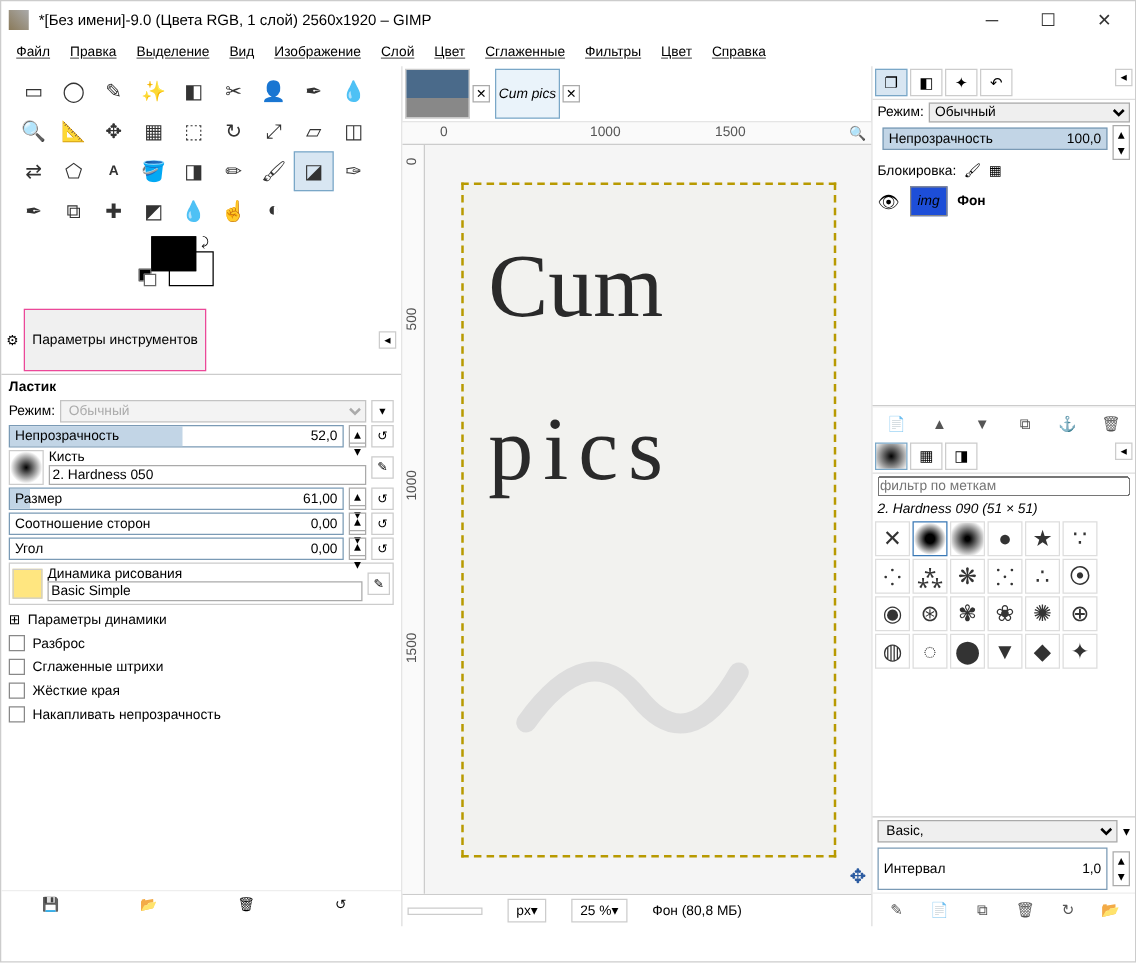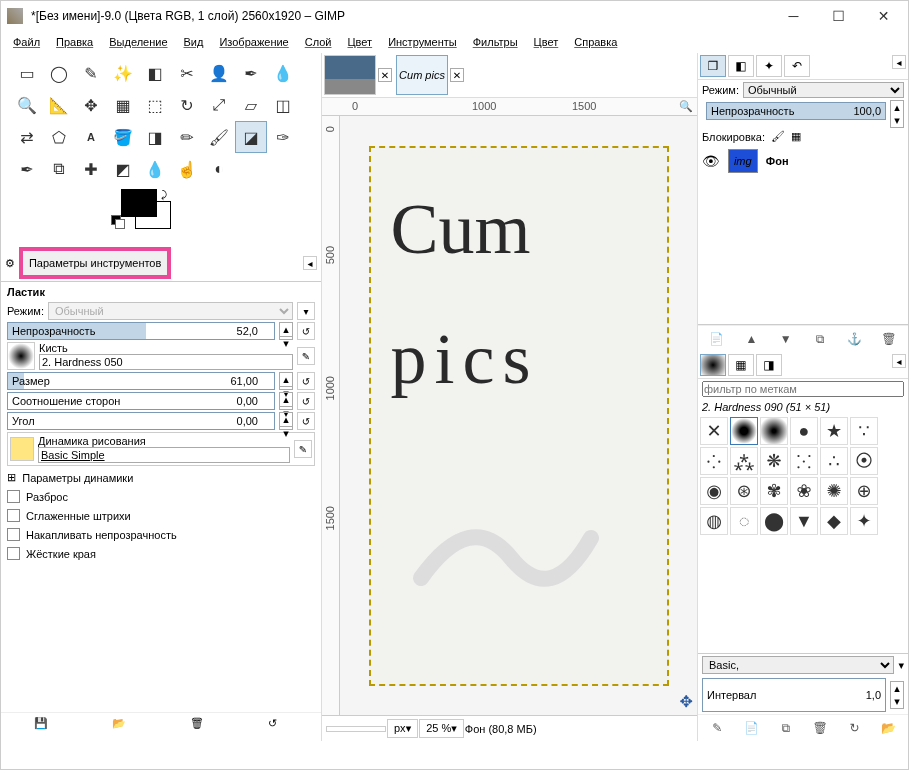--- a/index.html
+++ b/index.html
@@ -16,30 +16,30 @@
 .tb { width:32px; height:32px; display:flex; align-items:center; justify-content:center; font-size:16px; color:#333; border:1px solid transparent; }
 .tb.sel { background:#d8e6f2; border:1px solid #7aa7c7; }
 .colors { padding:6px 0 6px 100px; position:relative; height:58px; }
 .fg { width:36px; height:28px; background:#000; border:1px solid #000; position:absolute; left:120px; top:2px; }
 .bg { width:36px; height:28px; background:#fff; border:1px solid #000; position:absolute; left:134px; top:14px; z-index:-1; }
 .swap { position:absolute; left:160px; top:2px; font-size:10px; }
 .deft { position:absolute; left:110px; top:28px; width:12px; height:12px; }
 .deft::before { content:""; position:absolute; width:8px; height:8px; background:#000; border:1px solid #666; }
 .deft::after { content:""; position:absolute; width:8px; height:8px; background:#fff; border:1px solid #666; left:4px; top:4px; }
 .panelhead { display:flex; align-items:center; border-bottom:1px solid #ccc; padding:2px 4px; }
-.panelhead .tab { background:#f0f0f0; border:4px solid #ec4899; padding:6px 6px; font-size:11px; }
+.panelhead .tab { background:#f0f0f0; border:1px solid #ec4899; padding:18px 6px; font-size:11px; }
 .panelhead .arr { margin-left:auto; font-size:10px; border:1px solid #ccc; width:14px; height:14px; display:flex; align-items:center; justify-content:center; }
 .opts { padding:2px 6px; flex:1; overflow:hidden; }
 .opts .title { font-weight:bold; padding:2px 0; }
 .opts .row { display:flex; align-items:center; margin:2px 0; gap:4px; }
 .opts select,.opts input[type=text] { border:1px solid #aaa; padding:1px 2px; font-size:11px; }
 .opts .slider { flex:1; border:1px solid #7a9ab5; height:18px; position:relative; background:#fff; display:flex; align-items:center; }
 .opts .slider .fill { position:absolute; left:0; top:0; bottom:0; background:#c2d5e6; }
 .opts .slider .lab { position:relative; padding-left:4px; z-index:1; }
-.opts .slider .val { position:absolute; right:16px; z-index:1; }
+.opts .slider .val { position:absolute; right:4px; z-index:1; }
 .opts .spinbtn { width:14px; height:18px; border:1px solid #aaa; display:flex; flex-direction:column; font-size:6px; }
 .opts .spinbtn div { flex:1; display:flex; align-items:center; justify-content:center; border-bottom:1px solid #aaa; }
 .opts .spinbtn div:last-child { border:none; }
 .opts .iconbtn { width:18px; height:18px; border:1px solid #ccc; display:flex; align-items:center; justify-content:center; font-size:10px; }
 .opts .chk { display:flex; align-items:center; gap:6px; padding:3px 0; }
 .opts .chk .box { width:13px; height:13px; border:1px solid #888; }
 .bottombar { display:flex; justify-content:space-around; border-top:1px solid #eee; padding:4px; }
 .bottombar .bicon { width:20px; height:20px; }
 .center { flex:1; display:flex; flex-direction:column; background:#fff; border-left:1px solid #ddd; border-right:1px solid #ddd; }
 .tabs { display:flex; gap:4px; padding:2px; border-bottom:1px solid #ddd; align-items:center; }
@@ -47,21 +47,21 @@
 .tabs .thumb.act { border:1px solid #7aa7c7; background:#eaf3fa; }
 .tabs .close { width:14px; height:14px; border:1px solid #aaa; font-size:10px; display:flex; align-items:center; justify-content:center; margin-left:-2px; }
 .ruler-h { height:18px; display:flex; font-size:9px; color:#555; position:relative; background:#fafafa; border-bottom:1px solid #ccc; }
 .ruler-h span { position:absolute; top:2px; }
 .canvas-area { flex:1; display:flex; }
 .ruler-v { width:18px; background:#fafafa; border-right:1px solid #ccc; position:relative; font-size:9px; color:#555; }
 .ruler-v span { position:absolute; left:2px; writing-mode:vertical-rl; transform:rotate(180deg); }
 .canvas-wrap { flex:1; background:#f5f5f5; display:flex; align-items:center; justify-content:center; overflow:hidden; position:relative; }
 .canvas { width:300px; height:540px; background:#f2f2ef; border:2px dashed #b89a00; position:relative; }
 .canvas .handwrite { font-family:"Brush Script MT",cursive; font-size:60px; color:#2a2a2a; position:absolute; }
-.statusbar { height:26px; border-top:1px solid #ccc; display:flex; align-items:center; padding:0 4px; gap:1px; font-size:11px;text-align:center; }
+.statusbar { height:26px; border-top:1px solid #ccc; display:flex; align-items:center; padding:0 4px; gap:20px; font-size:11px;text-align:center; }
 .statusbar .field { border:1px solid #ccc; padding:2px 6px; }
 .right { width:210px; display:flex; flex-direction:column; }
 .right .tabrow { display:flex; gap:2px; padding:2px; border-bottom:1px solid #ddd; }
 .right .tabrow .t { width:26px; height:22px; border:1px solid #ccc; display:flex; align-items:center; justify-content:center; font-size:12px; }
 .right .tabrow .t.act { background:#d8e6f2; border-color:#7aa7c7; }
 .right .tabrow .arr { margin-left:auto; width:14px; height:14px; border:1px solid #ccc; font-size:10px; display:flex; align-items:center; justify-content:center; }
 .right .moderow { display:flex; align-items:center; padding:2px 4px; gap:4px; }
 .right .moderow select { flex:1; border:1px solid #aaa; }
 .right .opslider { margin:2px 4px; border:1px solid #7a9ab5; height:18px; position:relative; background:#c2d5e6; display:flex; align-items:center; }
 .right .opslider .lab { padding-left:4px; }
@@ -93,21 +93,21 @@
 </div>
 
 <div class="menubar">
   <span>Файл</span>
   <span>Правка</span>
   <span>Выделение</span>
   <span>Вид</span>
   <span>Изображение</span>
   <span>Слой</span>
   <span>Цвет</span>
-  <span>Инструменты</span>
+  <span>Сглаженные</span>
   <span>Фильтры</span>
   <span>Цвет</span>
   <span>Справка</span>
 </div>
 
 <div class="main">
   <div class="left">
     <div class="toolbox">
       <div class="tb">▭</div>
       <div class="tb">◯</div>
@@ -215,43 +215,43 @@
         <div class="spinbtn">
             <div>▴</div>
             <div>▾</div>
           </div>
         <div class="iconbtn">↺</div>
       </div>
       <div class="row" style="border:1px solid #ccc;padding:2px">
         <div class="iconbtn" style="width:24px;height:24px;background:#ffe680"></div>
         <div style="flex:1">
           <div>Динамика рисования</div>
-          <input type="text" style="width: 100%; text-decoration: underline;" value="Basic Simple">
+          <input type="text" style="width: 100%;" value="Basic Simple">
         </div>
         <div class="iconbtn">✎</div>
       </div>
       <div class="chk">
           <span>⊞</span>
           <span>Параметры динамики</span>
         </div>
       <div class="chk">
           <div class="box"></div>
           <span>Разброс</span>
         </div>
       <div class="chk">
           <div class="box"></div>
           <span>Сглаженные штрихи</span>
         </div>
       <div class="chk">
           <div class="box"></div>
-          <span>Накапливать непрозрачность</span>
+          <span>Жёсткие края</span>
         </div>
       <div class="chk">
           <div class="box"></div>
-          <span>Жёсткие края</span>
+          <span>Накапливать непрозрачность</span>
         </div>
     </div>
     <div class="bottombar">
       <div class="bicon">💾</div>
       <div class="bicon">📂</div>
       <div class="bicon">🗑</div>
       <div class="bicon">↺</div>
     </div>
   </div>
 

